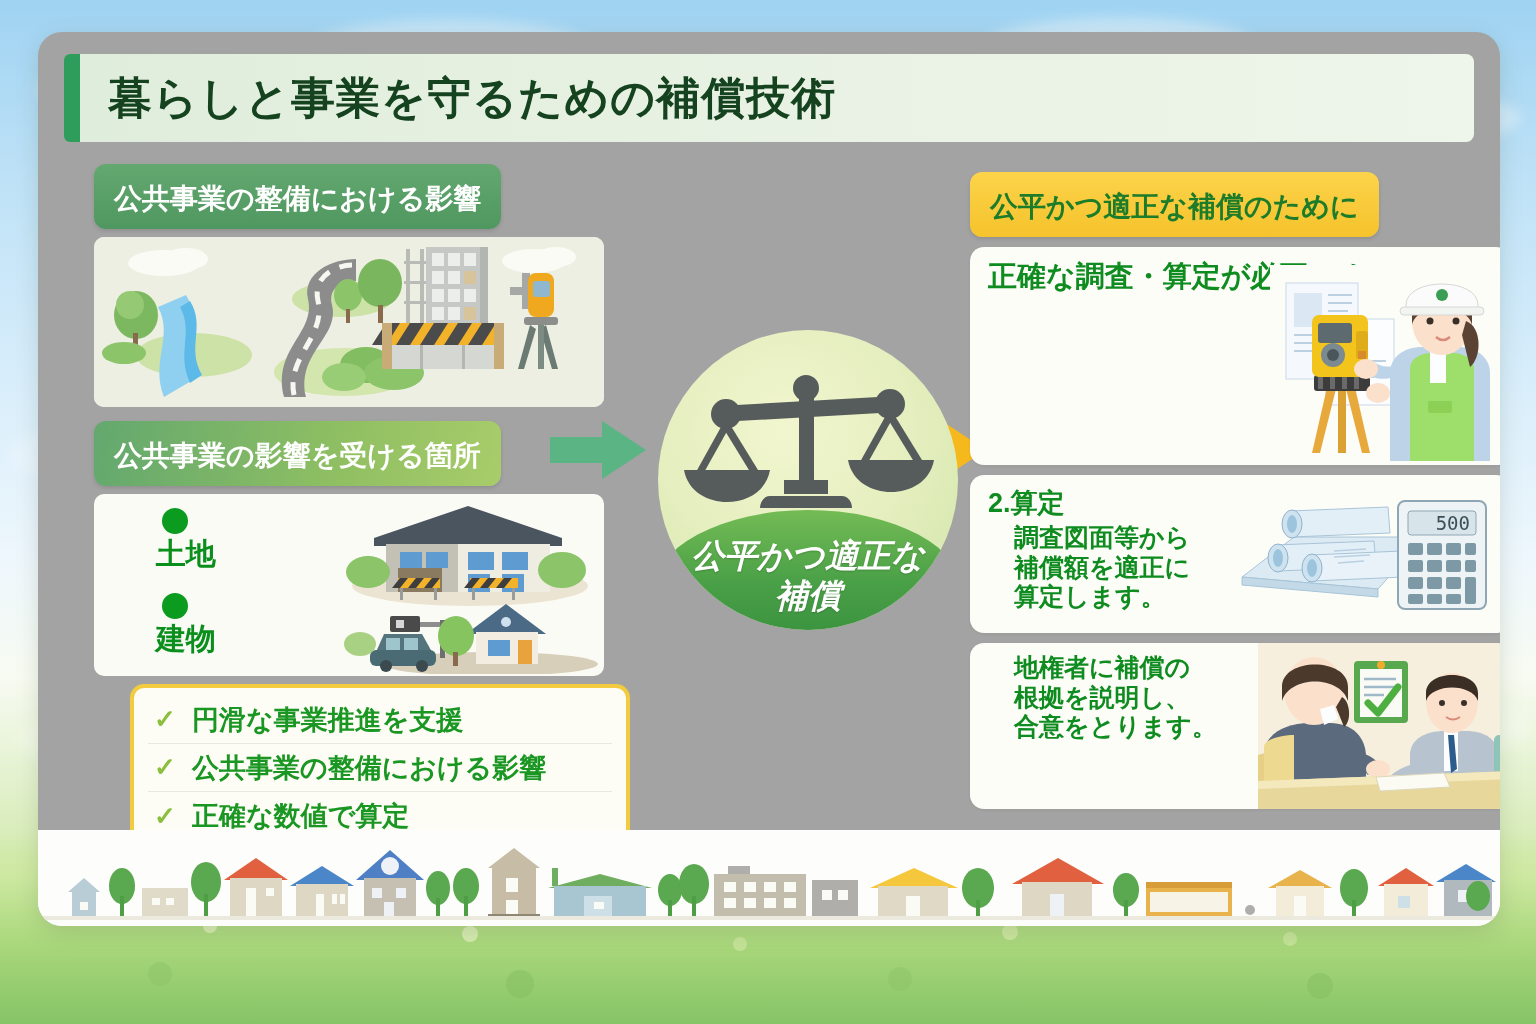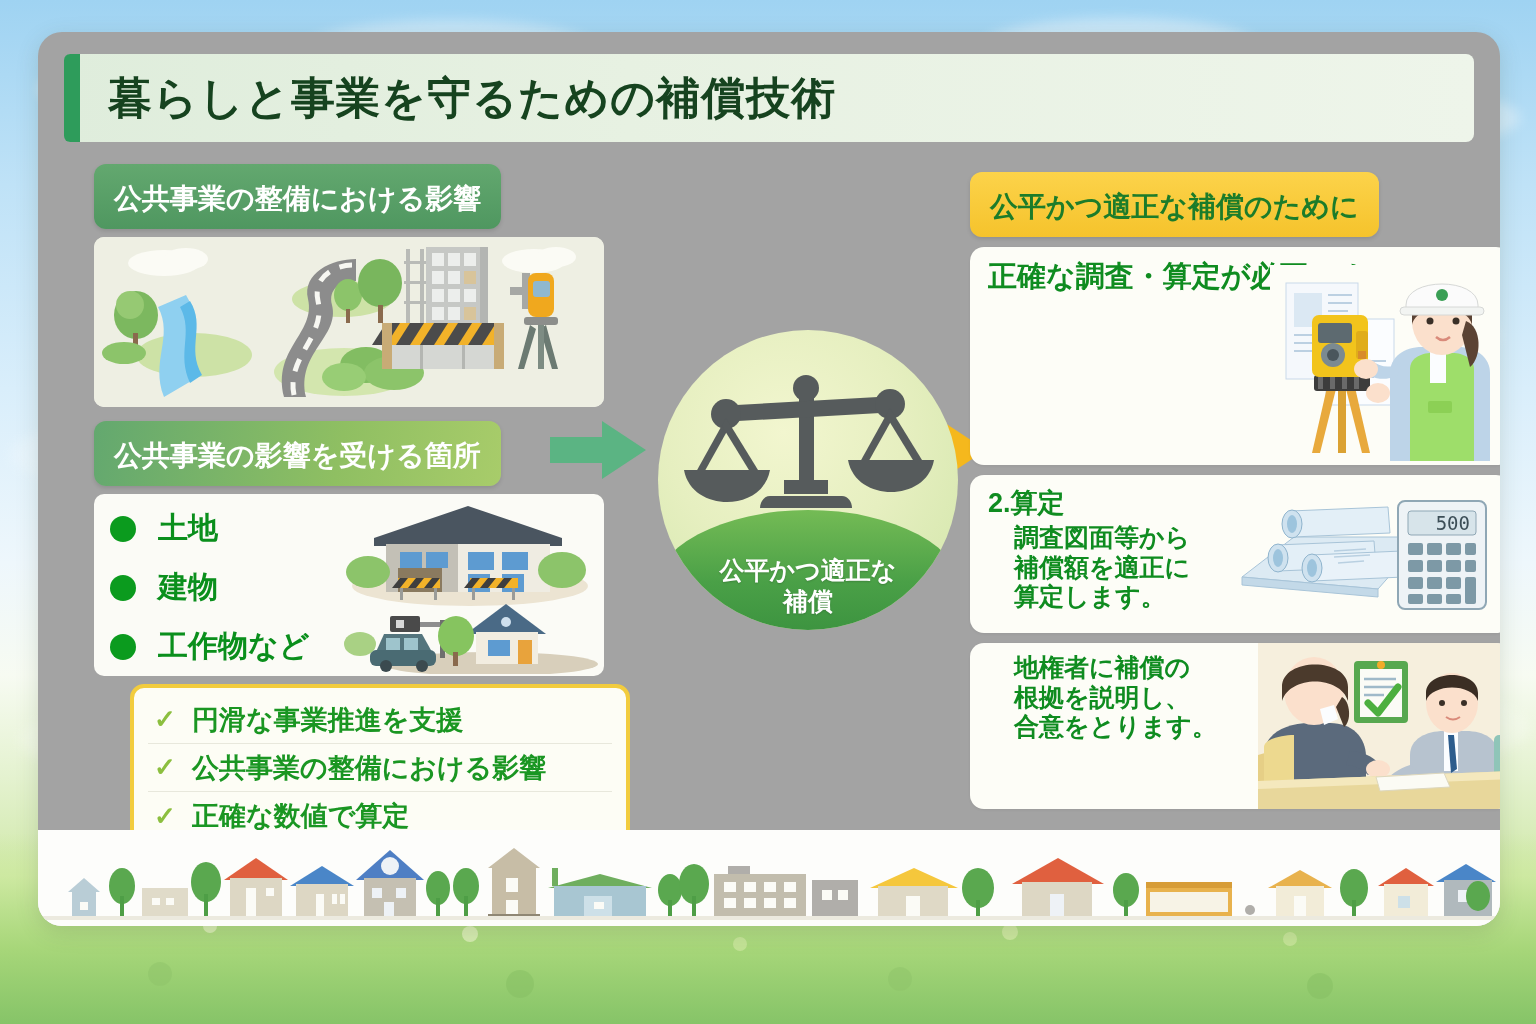--- a/index.html
+++ b/index.html
@@ -26,37 +26,37 @@
   
   .left-col { position:absolute; left:56px; top:132px; width:510px; }
   .panel-head { display:inline-block; color:#fff; font-size:28px; font-weight:700; padding:16px 20px 11px;
     border-radius:12px; box-shadow:0 2px 4px rgba(0,0,0,.12); }
   .head-green { background:linear-gradient(180deg,#63a86f 0%,#4f9760 100%); }
   .head-green2 { background:linear-gradient(100deg,#63a86f 0%,#8fbf62 60%,#a8cc6a 100%); }
   .illus-box { position:relative; background:linear-gradient(180deg,#eceee0 0%,#f2f2e8 60%,#f6f5ee 100%);
     border-radius:10px; overflow:hidden; }
   .bullet-box { position:relative; background:#fbfbf6; border-radius:10px; overflow:hidden; }
   .bullets { position:absolute; left:16px; top:14px; }
-  .bullet-row { display:flex; align-items:center; margin-bottom:18px; }
+  .bullet-row { display:flex; align-items:center; margin-bottom:18px;flex-direction:column; }
   .bullet-dot { width:26px; height:26px; border-radius:50%; background:#0b9b1e; margin-right:22px; flex:0 0 auto; }
   .bullet-label { font-size:30px; color:#0a8f1c; font-weight:700; }
   
   .check-card { position:absolute; left:92px; top:652px; width:500px; height:162px;
     background:#fdfdf5; border:4px solid #f2cc3e; border-radius:14px; padding:8px 14px; }
   .check-row { display:flex; align-items:center; height:48px; border-bottom:1px solid #e8e8dc; }
   .check-row:last-child { border-bottom:none; }
   .check-ic { width:34px; font-size:26px; color:#8cbf3f; font-weight:700; text-align:center; flex:0 0 auto; }
   .check-label { font-size:27px; color:#1a9622; font-weight:700; margin-left:10px; }
   
   .hub { position:absolute; left:620px; top:298px; width:300px; height:300px; border-radius:50%;
     background:radial-gradient(circle at 42% 34%,#f2f6cf 0%,#e6efc0 45%,#dbeab4 72%,#d3e5ad 100%); overflow:hidden; }
   .hub-base { position:absolute; left:-6px; bottom:0; width:312px; height:120px;
     background:linear-gradient(180deg,#74bb55 0%,#4aa047 60%,#3d9440 100%); border-radius:50% 50% 46% 46%/70% 70% 30% 30%; }
   .hub-text { position:absolute; left:0; right:0; bottom:14px; text-align:center; color:#fff;
-    font-size:25px; font-weight:700; line-height:1.22; text-shadow:0 1px 2px rgba(0,0,0,.18); }
+    font-size:33px; font-weight:700; line-height:1.22; text-shadow:0 1px 2px rgba(0,0,0,.18);font-style:italic; }
   
   .right-col { position:absolute; left:932px; top:132px; width:540px; }
   .head-yellow { background:linear-gradient(180deg,#fcd34a 0%,#f5c32c 100%); color:#1c7c2a;margin-top:8px; }
   .step-card { position:relative; background:#fdfdf7; border-radius:14px; overflow:hidden;
     box-shadow:0 1px 3px rgba(0,0,0,.06); }
   .step-title { font-size:27px; color:#0f8c20; font-weight:700; }
   .step-body { font-size:25px; color:#0f8c20; font-weight:700; line-height:1.18; margin-left:26px; margin-top:2px; }
   .lead-text { position:absolute; left:18px; top:10px; font-size:29px; color:#0f8c20; font-weight:700; }
   
   .town { position:absolute; left:0; bottom:0; width:1462px; height:96px; background:#fdfdfb; }

